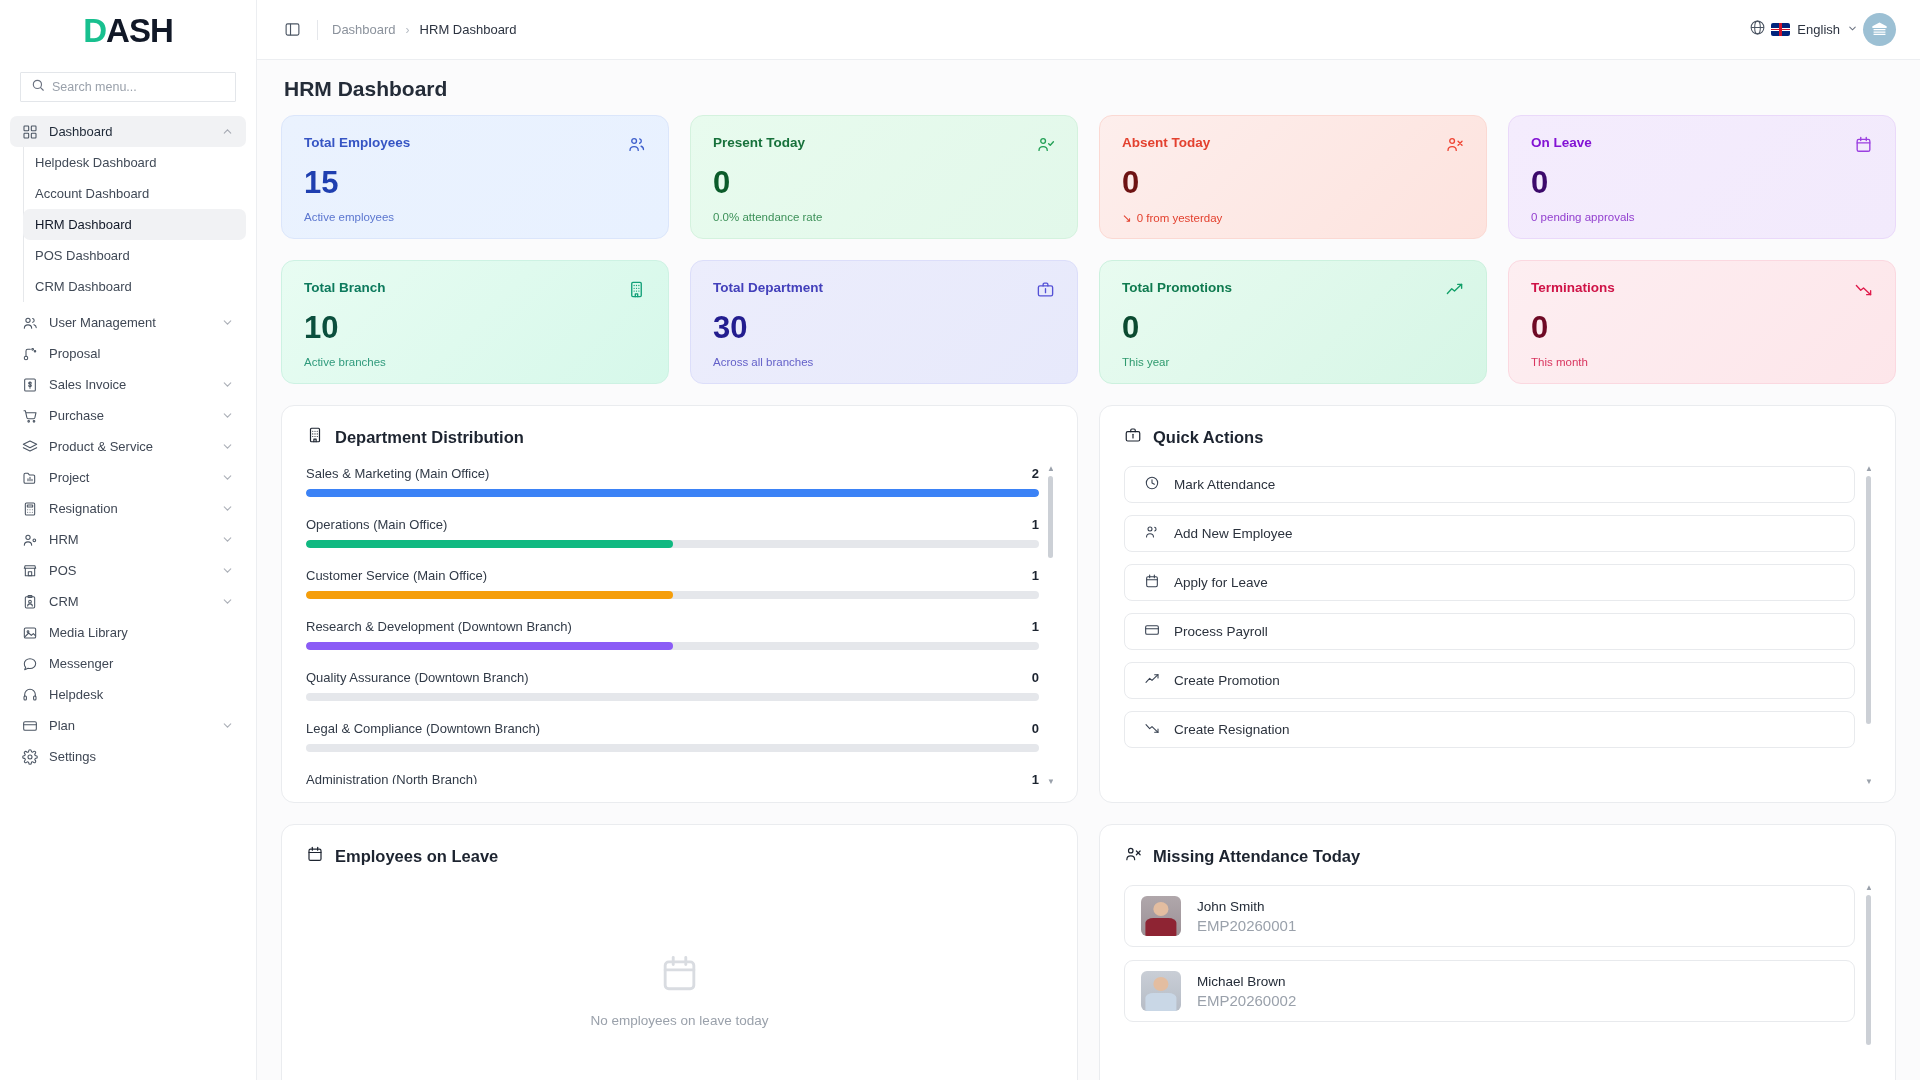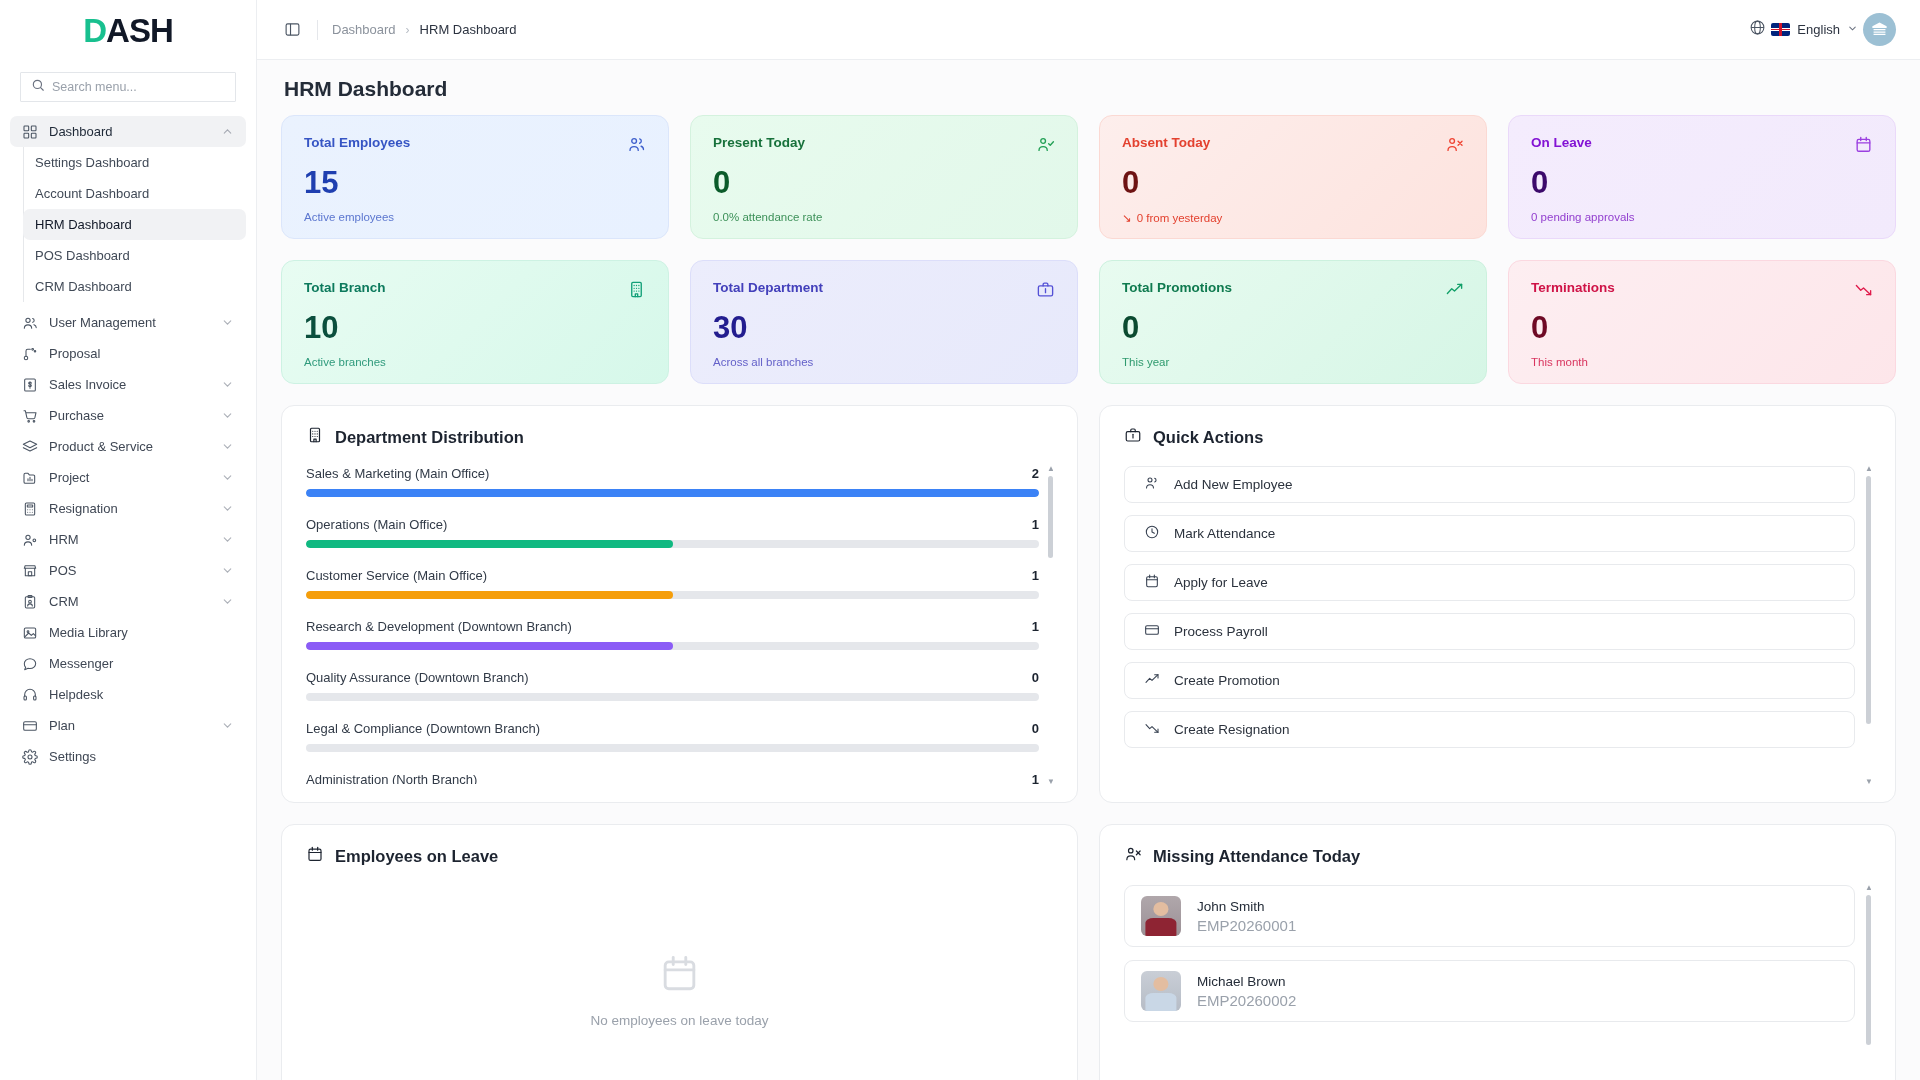--- a/index.html
+++ b/index.html
@@ -186,21 +186,21 @@
         <span>Dashboard</span>
         <span class="chev">
           <svg width="13" height="13" viewBox="0 0 24 24" fill="none" stroke="#6b7280" stroke-width="2" stroke-linecap="round">
               <polyline points="6 15 12 9 18 15"></polyline>
             </svg>
         </span>
       </div>
 
       <div class="subnav">
         <div class="sub-item">
-          <span>Settings Dashboard</span>
+          <span>Helpdesk Dashboard</span>
         </div>
         <div class="sub-item">
           <span>Account Dashboard</span>
         </div>
         <div class="sub-item active">
           <span>HRM Dashboard</span>
         </div>
         <div class="sub-item">
           <span>POS Dashboard</span>
         </div>
@@ -703,32 +703,32 @@
                   <path d="M9 7.5V5.6A1.6 1.6 0 0 1 10.6 4h2.8A1.6 1.6 0 0 1 15 5.6v1.9"></path>
                   <line x1="12" y1="11" x2="12" y2="16"></line>
                 </svg>
             </span>
             <span>Quick Actions</span>
           </div>
           <div class="qa-scroll">
             <div id="qa-rows">
                 <div class="qa-item">
                   <span><svg viewBox="0 0 24 24">
+                      <circle cx="12" cy="12" r="8.5"></circle>
+                      <polyline points="12 7 12 12 15.5 14"></polyline>
+                    </svg></span>
+                  <span>Mark Attendance</span>
+                </div>
+                <div class="qa-item">
+                  <span><svg viewBox="0 0 24 24">
                       <circle cx="9" cy="7.5" r="3"></circle>
                       <path d="M3.8 19.5c0-3 2.4-4.9 5.2-4.9s5.2 1.9 5.2 4.9"></path>
                       <path d="M16 5a2.8 2.8 0 0 1 0 5.4"></path>
                     </svg></span>
                   <span>Add New Employee</span>
-                </div>
-                <div class="qa-item">
-                  <span><svg viewBox="0 0 24 24">
-                      <circle cx="12" cy="12" r="8.5"></circle>
-                      <polyline points="12 7 12 12 15.5 14"></polyline>
-                    </svg></span>
-                  <span>Mark Attendance</span>
                 </div>
                 <div class="qa-item">
                   <span><svg viewBox="0 0 24 24">
                       <rect x="4" y="5.5" width="16" height="15" rx="2"></rect>
                       <line x1="4" y1="10" x2="20" y2="10"></line>
                       <line x1="8.5" y1="3" x2="8.5" y2="7"></line>
                       <line x1="15.5" y1="3" x2="15.5" y2="7"></line>
                     </svg></span>
                   <span>Apply for Leave</span>
                 </div>

